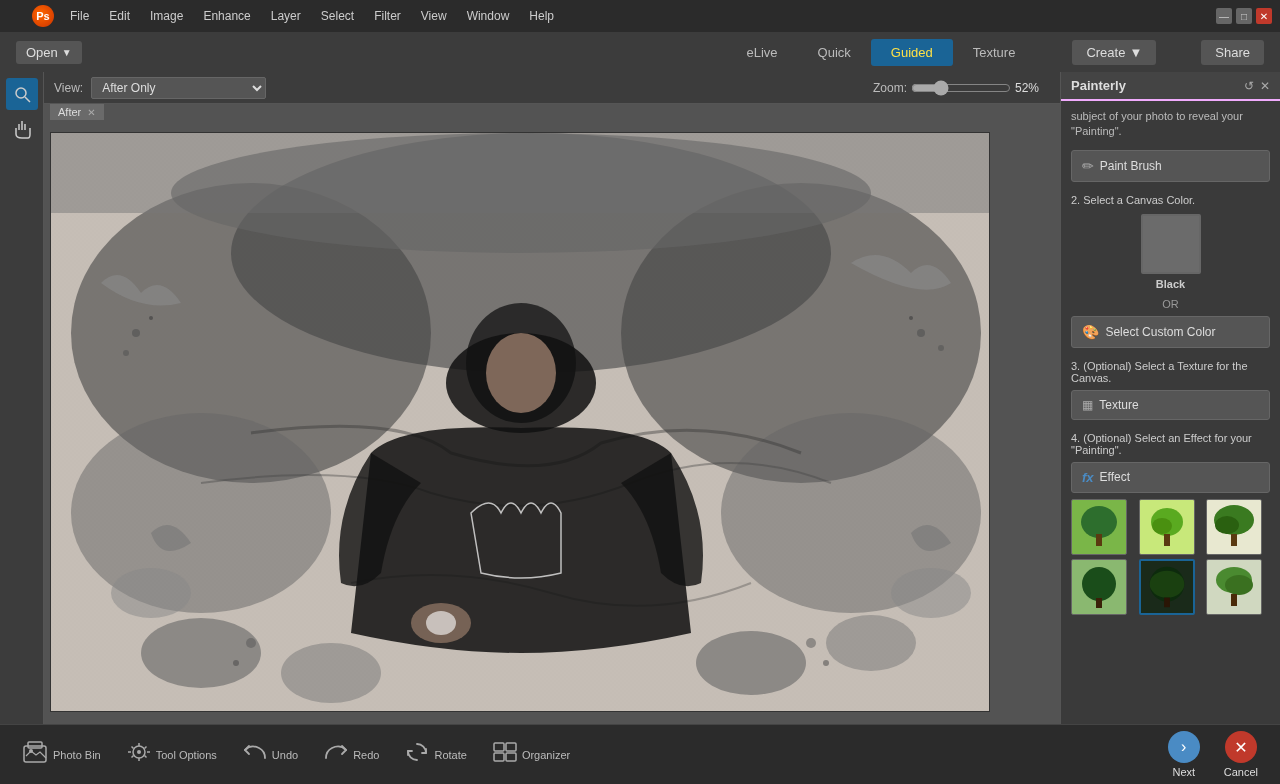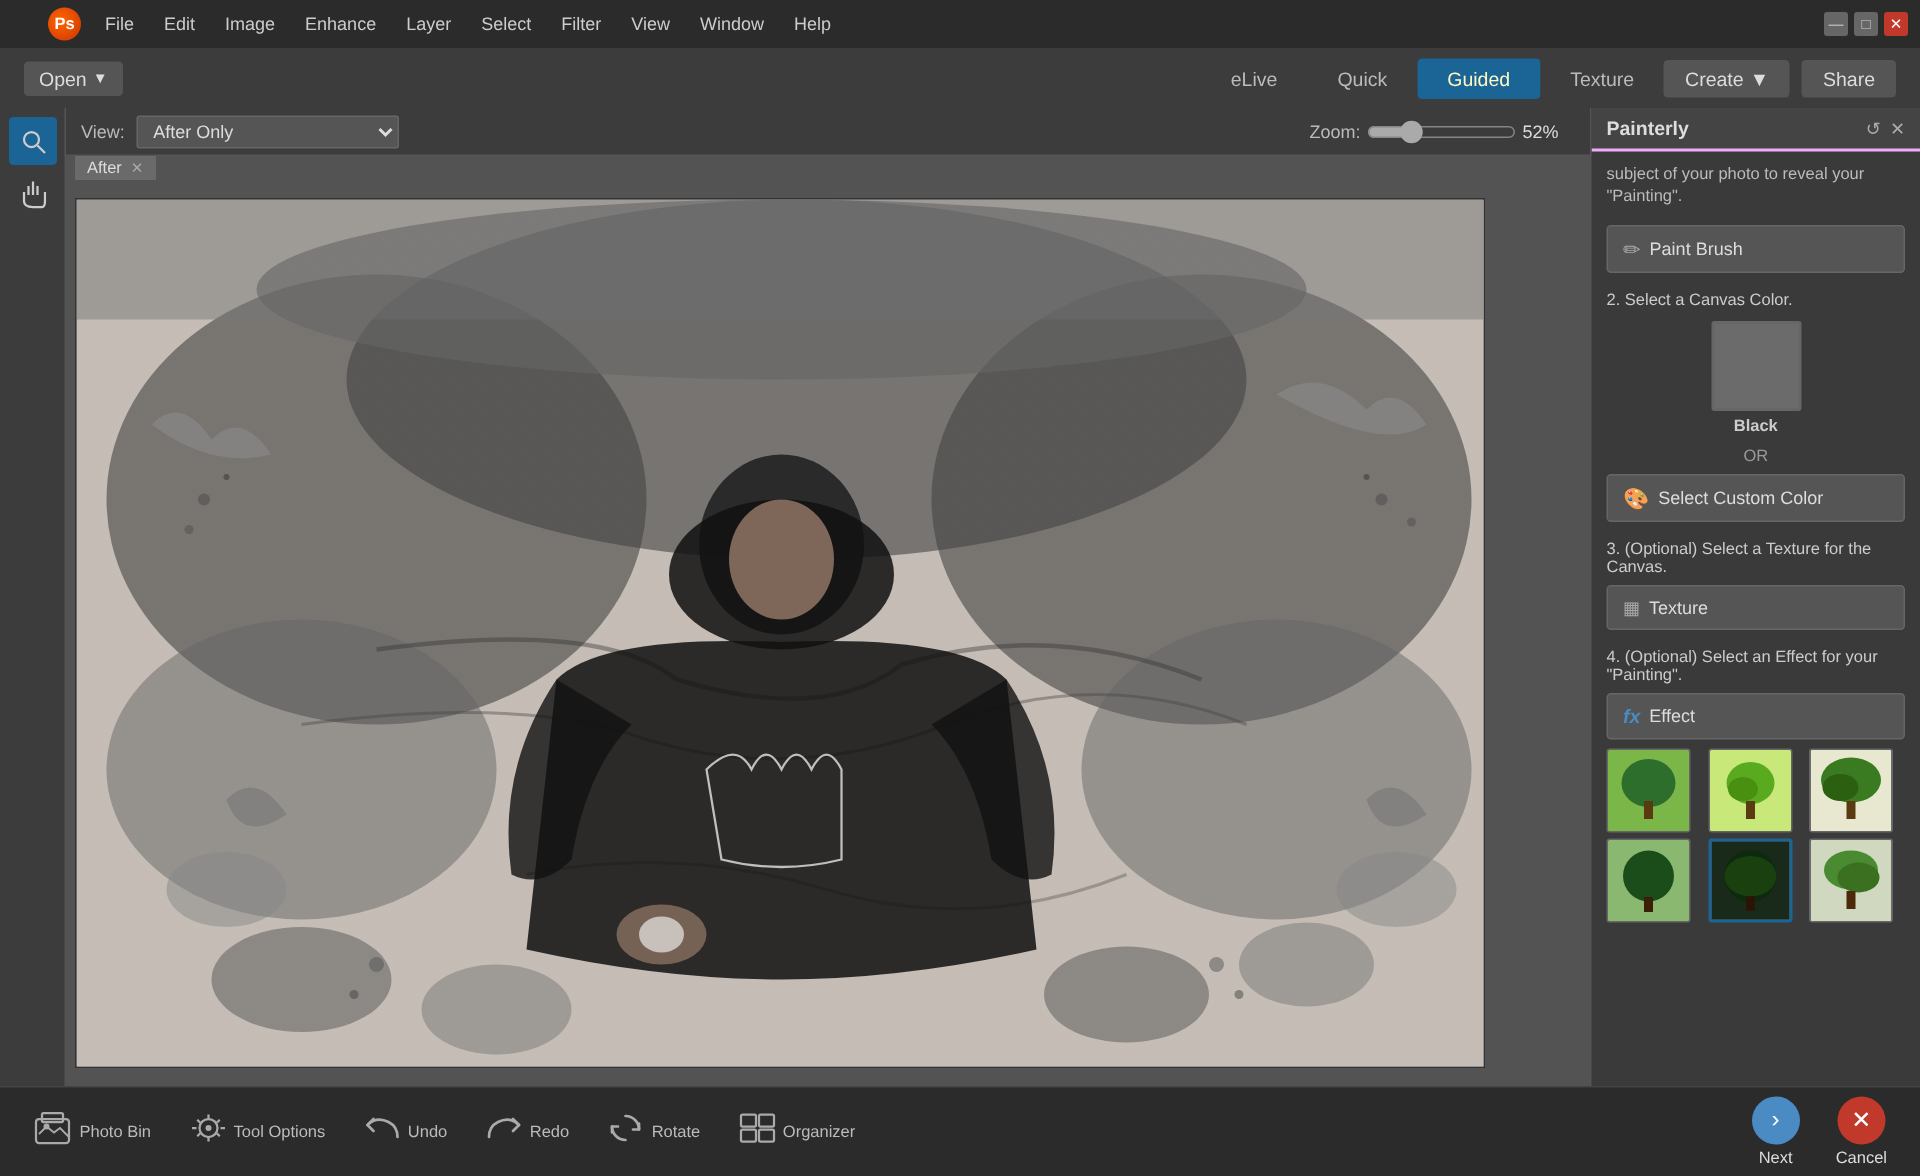--- a/index.html
+++ b/index.html
@@ -15,23 +15,23 @@
     .win-btn.maximize { background: #666; color: #ccc; }
     .win-btn.close { background: #c0392b; color: white; }
 
     
     #modebar { display: flex; align-items: center; height: 40px; background: #3c3c3c; padding: 0 16px; gap: 0; }
     .open-btn { display: flex; align-items: center; gap: 4px; background: #555; border: none; color: #ddd; padding: 4px 10px; cursor: pointer; font-size: 13px; border-radius: 3px; }
     .open-btn .arrow { font-size: 10px; }
     .mode-spacer { flex: 1; }
     .mode-tabs { display: flex; gap: 0; }
     .mode-tab { padding: 6px 20px; cursor: pointer; font-size: 13px; color: #bbb; background: #3c3c3c; border: none; }
-    .mode-tab.active { background: #1a6496; color: #fef9c3; border-radius: 3px; }
+    .mode-tab.active { background: #1a6496; color: #fde047; border-radius: 3px; }
     .right-btns { display: flex; gap: 8px; margin-left: auto; }
-    .create-btn, .share-btn { padding: 5px 14px; border-radius: 3px; cursor: pointer; font-size: 13px; border: none; }
+    .create-btn, .share-btn { padding: 5px 14px; border-radius: 3px; cursor: pointer; font-size: 13px; border: none; margin-left: 37px; }
     .create-btn { background: #555; color: #ddd; display: flex; align-items: center; gap: 4px; }
     .share-btn { background: #555; color: #ddd; }
 
     
     #main { display: flex; height: calc(784px - 32px - 40px - 60px); }
 
     
     #left-toolbar { width: 44px; background: #3c3c3c; display: flex; flex-direction: column; align-items: center; padding: 6px 0; gap: 4px; border-right: 1px solid #555; }
     .tool-btn { width: 32px; height: 32px; background: transparent; border: none; cursor: pointer; display: flex; align-items: center; justify-content: center; border-radius: 3px; color: #ccc; font-size: 16px; }
     .tool-btn.active { background: #1a6496; }

